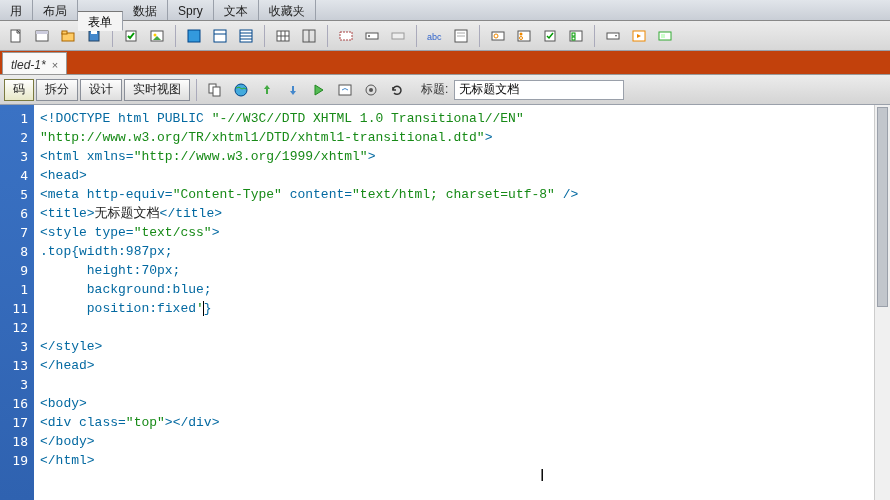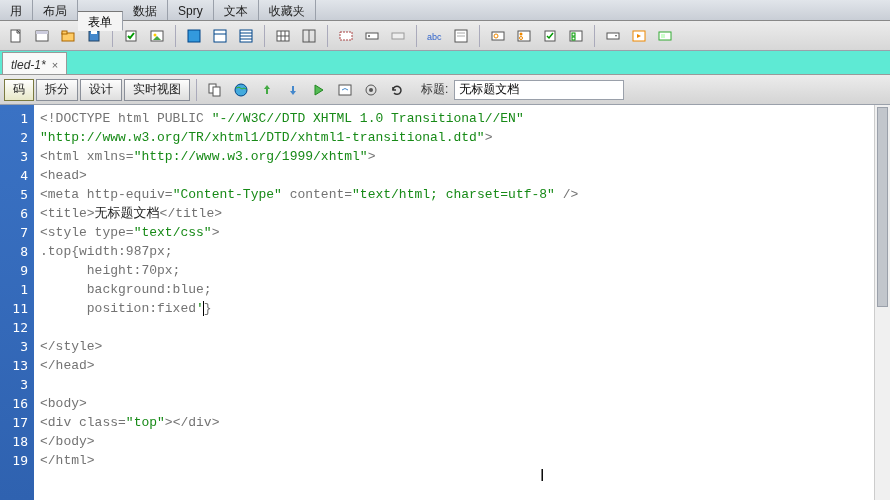--- a/index.html
+++ b/index.html
@@ -6,36 +6,36 @@
 body { font-family: "Microsoft YaHei", Arial, sans-serif; font-size: 12px; background: #fff; width: 890px; height: 500px; overflow: hidden; }
 
 .menu-bar { height: 21px; background: linear-gradient(#e1e5ea, #c9ced6); border-bottom: 1px solid #888; display: flex; align-items: stretch; }
 .menu-bar .mtab { padding: 2px 10px 0 10px; border-right: 1px solid #9aa0aa; color: #222; cursor: default; display: flex; align-items: center; }
 .menu-bar .mtab.active { background: #f4f4f4; color: #000; border-top: 1px solid #777; border-bottom: 1px solid #f4f4f4; position: relative; top: 11px; }
 
 .main-toolbar { height: 30px; background: linear-gradient(#ececec,#d7d7d7); border-bottom: 1px solid #9aa0aa; display: flex; align-items: center; padding: 0 4px; gap: 2px; }
 .tbtn { width: 24px; height: 24px; border: 1px solid transparent; display: flex; align-items: center; justify-content: center; }
 .sep { width: 1px; height: 22px; background: #aab; margin: 0 4px; }
 
-.doc-tabs { height: 24px; background: #5eead4; border-bottom: 1px solid #999; display: flex; align-items: flex-end; padding-left: 2px; }
+.doc-tabs { height: 24px; background: #c2410c; border-bottom: 1px solid #999; display: flex; align-items: flex-end; padding-left: 2px; }
 .doc-tab { height: 22px; padding: 2px 8px 0 8px; border: 1px solid #999; border-bottom: none; background: #f9f9f9; font-style: italic; color: #333; display: flex; align-items: center; gap: 6px; }
 .doc-tab .x { font-style: normal; color: #666; cursor: pointer; font-size: 11px; }
 
 .view-toolbar { height: 30px; background: linear-gradient(#ececec,#d4d4d4); border-bottom: 1px solid #9aa0aa; display: flex; align-items: center; padding: 0 4px; gap: 2px; }
 .vbtn { height: 22px; padding: 0 8px; border: 1px solid #8a8f99; background: linear-gradient(#fdfdfd,#dedede); color: #222; font-size: 12px; display: flex; align-items: center; }
 .vbtn.active { background: linear-gradient(#fff,#e8e8c8); border-color: #7a7a40; }
 .title-label { color: #333; margin: 0 4px 0 10px; }
 .title-input { height: 20px; width: 170px; border: 1px solid #9aa0aa; padding: 0 4px; font-size: 12px; background: #fff; }
 
 .editor { display: flex; height: 395px; position: relative; background: #fff; }
 .gutter { width: 34px; background: linear-gradient(#3a72c4,#2f62b0); color: #fff; font-family: Consolas, monospace; font-size: 13px; text-align: right; padding: 4px 6px 0 0; line-height: 19px; }
 .code { flex: 1; font-family: Consolas, "Courier New", monospace; font-size: 13px; line-height: 19px; padding: 4px 6px; white-space: pre; color: #0040d0; overflow: hidden; position: relative; }
 .attr-val { color: #178a17; }
 .plain { color: #222; }
-.kw { color: #737373; }
+.kw { color: #0369a1; }
 .cursor-caret { display: inline-block; width: 1px; height: 15px; background: #000; vertical-align: text-bottom; margin-left: -1px; }
 .text-cursor { position: absolute; color: #000; font-size: 16px; pointer-events: none; }
 .scrollbar-v { position: absolute; right: 0; top: 0; bottom: 0; width: 16px; background: #f0f0f0; border-left: 1px solid #ccc; }
 .scrollbar-v .thumb { position: absolute; left: 2px; right: 2px; top: 2px; height: 200px; background: #c2c6cc; border: 1px solid #9aa0aa; }
 
 svg { display: block; }
 </style>
 </head>
 <body>
 

